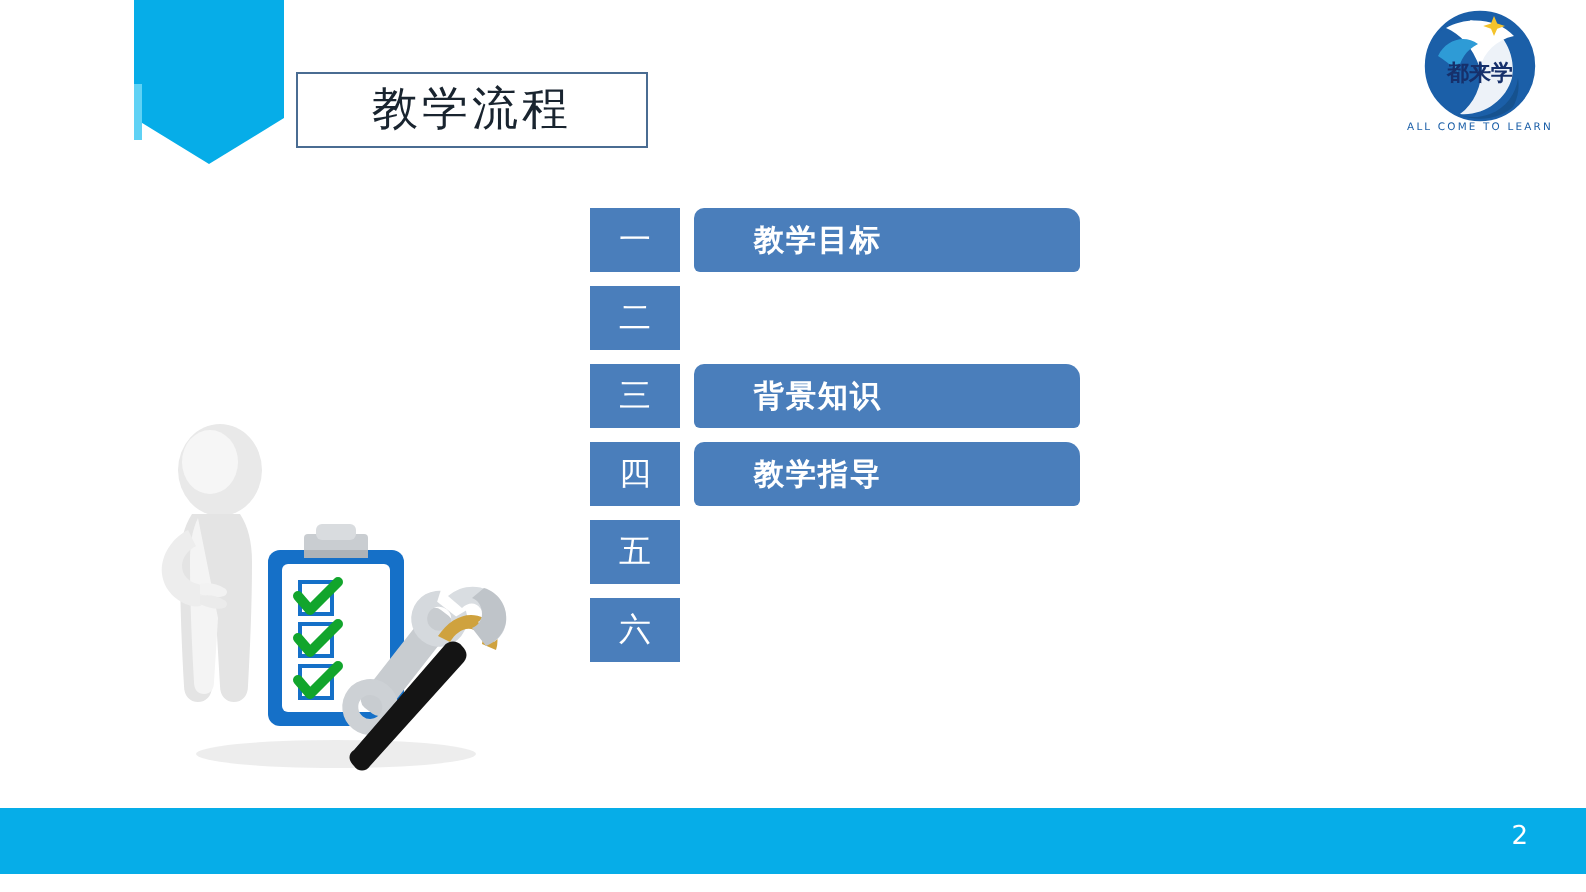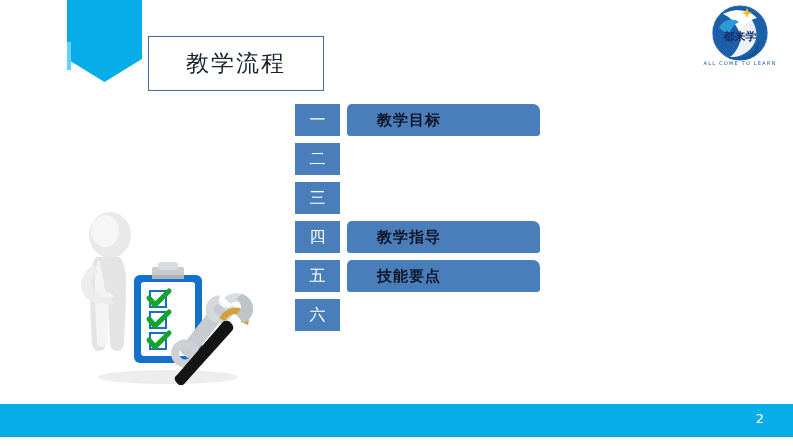--- a/index.html
+++ b/index.html
@@ -19,21 +19,21 @@
     -webkit-clip-path:polygon(0 0,100% 0,100% 72%,50% 100%,0 72%);
     clip-path:polygon(0 0,100% 0,100% 72%,50% 100%,0 72%);
   }
   .marker-lite{
     position:absolute;left:67px;top:42px;width:4px;height:28px;
     background:#5FD2F5;
   }
 
   
   .title-box{
-    position:absolute;left:148px;top:36px;width:176px;height:55px;
+    position:absolute;left:148px;top:36px;width:176px;height:38px;
     border:1px solid #4A6C92;
     background:#ffffff;
     display:flex;align-items:center;justify-content:center;
     box-sizing:border-box;
   }
   .title-text{
     font-family:"DejaVu Serif","Liberation Serif",serif;
     font-size:23px;color:#19242F;letter-spacing:2px;line-height:1;
     white-space:nowrap;
   }
@@ -56,21 +56,21 @@
     width:45px;height:32px;background:#4A7EBB;
     display:flex;align-items:center;justify-content:center;
     color:#ffffff;font-size:16px;
     font-family:"DejaVu Sans","Liberation Sans",sans-serif;
     flex:0 0 45px;
   }
   .label{
     margin-left:7px;flex:1;height:32px;background:#4A7EBB;
     border-radius:5px 7px 3px 3px;
     display:flex;align-items:center;
-    color:#0f172a;font-size:15px;font-weight:bold;
+    color:#ffffff;font-size:15px;font-weight:bold;
     padding-left:30px;box-sizing:border-box;letter-spacing:1px;
     font-family:"DejaVu Sans","Liberation Sans",sans-serif;
     position:relative;
   }
 
   
   .illus{position:absolute;left:72px;top:205px;width:195px;height:185px;}
   .illus svg{display:block;width:195px;height:185px;}
 
   
@@ -124,30 +124,30 @@
       <div class="num">一</div>
       <div class="label">教学目标</div>
     </div>
 
     <div class="row">
       <div class="num">二</div>
     </div>
 
     <div class="row">
       <div class="num">三</div>
+      <div class="label">背景知识</div>
     </div>
 
     <div class="row">
       <div class="num">四</div>
       <div class="label">教学指导</div>
     </div>
 
     <div class="row">
       <div class="num">五</div>
-      <div class="label">技能要点</div>
     </div>
 
     <div class="row">
       <div class="num">六</div>
     </div>
 
   </div>
 
   <div class="illus">
     <svg viewBox="0 0 195 185" xmlns="http://www.w3.org/2000/svg" aria-hidden="true">

